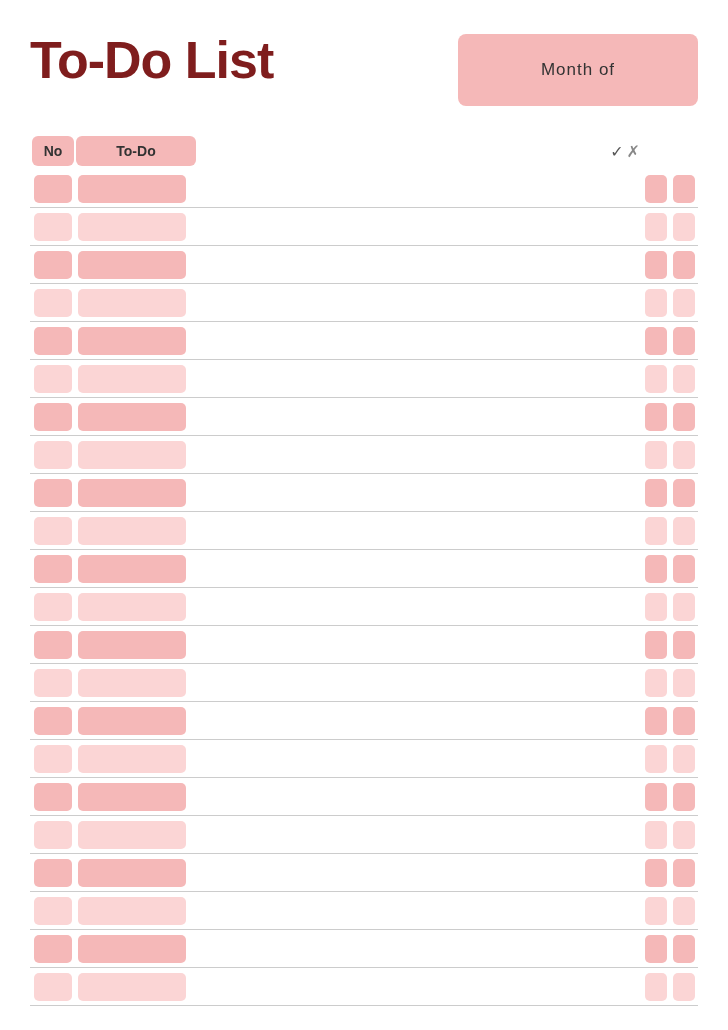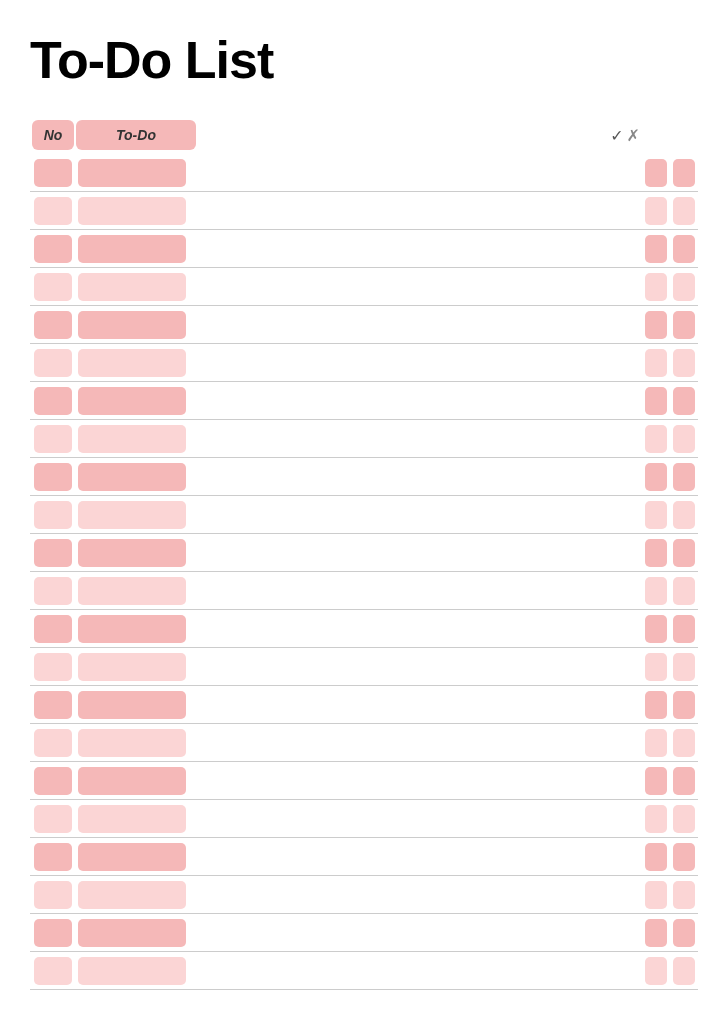--- a/index.html
+++ b/index.html
@@ -19,21 +19,21 @@
     .header {
       display: flex;
       justify-content: space-between;
       align-items: flex-start;
       margin-bottom: 30px;
     }
 
     .title {
       font-size: 52px;
       font-weight: 900;
-      color: #000000;
+      color: #7f1d1d;
       font-family: 'Arial Black', Arial, sans-serif;
       letter-spacing: -1px;
     }
 
     .month-box {
       background: #f5b8b8;
       border-radius: 8px;
       width: 240px;
       height: 72px;
       display: flex;
@@ -62,21 +62,20 @@
 
     .col-header {
       background: #f5b8b8;
       border-radius: 6px;
       text-align: center;
       font-size: 14px;
       font-weight: bold;
       color: #333;
       padding: 7px 4px;
       margin: 0 2px;
-      font-style: italic;
     }
 
     .col-header.todo-col {
       margin: 0 0;
     }
 
     .icon-check, .icon-x {
       font-size: 16px;
       color: #555;
     }
@@ -146,20 +145,23 @@
     .table-row:nth-child(even) .pink-block-date,
     .table-row:nth-child(even) .pink-block-sm {
       background: #fbd5d5;
     }
   </style>
 </head>
 <body>
 
 <div class="header">
   <div class="title">To-Do List</div>
+  <div class="month-box">
+    <span class="month-label">Month of</span>
+  </div>
 </div>
 
 <div class="table-container">
   <div class="table-header">
     <div class="col-header">No</div>
     <div class="col-header todo-col">To-Do</div>
     <div style="display:flex;gap:3px;align-items:center;justify-content:flex-end;padding-right:2px;">
       <span class="icon-check">✓</span>
       <span class="icon-x" style="color:#888;">✗</span>
     </div>

